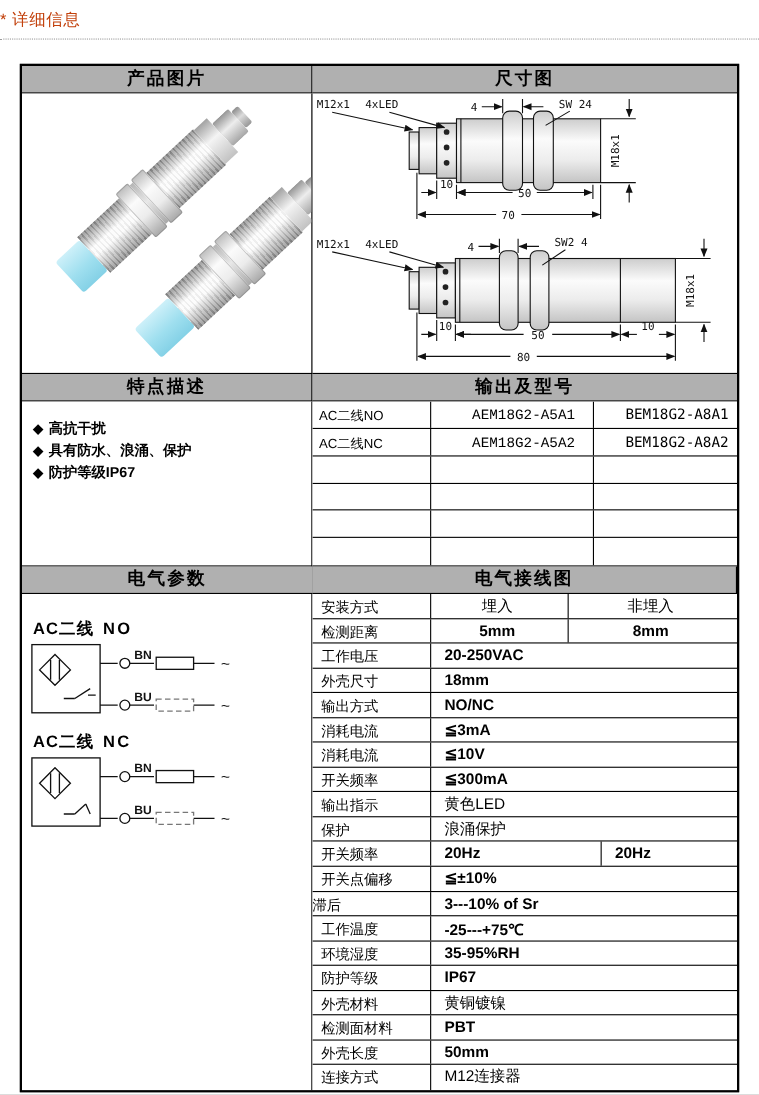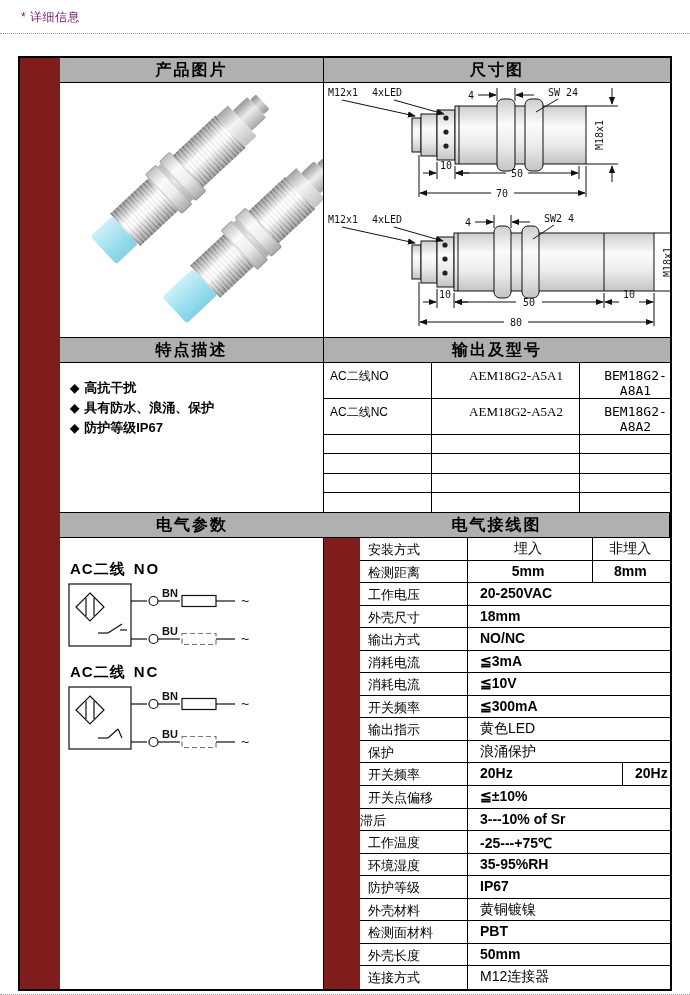--- a/index.html
+++ b/index.html
@@ -4,32 +4,31 @@
 <style>
   * { box-sizing: border-box; margin: 0; padding: 0; }
   html,body { background:#fff; }
   body {
     width: 690px; height: 995px;
     font-family: "Liberation Sans", sans-serif;
     color: #000; position: relative; overflow: hidden;
   }
   :root { --hdr-bg:#b0b0b0; --tip:#9fdfef; --bd:#000; }
 
-  .top-note { padding: 9px 0 0 21px; font-size: 12px; color:#701a75; letter-spacing: .5px; }
+  .top-note { padding: 9px 0 0 0; font-size: 15px; color:#c2410c; letter-spacing: .5px; }
   .dotted { border-bottom: 1px dotted #9a9a9a; margin-top: 7px; }
   .dotted.bottom { margin-top: 3px; }
 
   .sheet {
     margin: 22px 18px 0 18px;
     border: 2px solid var(--bd);
     display: grid;
     grid-template-columns: 264px 1fr;
     grid-template-rows: 25px 255px 25px 150px 25px 451px;
-    background: #7f1d1d;
-    padding-left: 40px;
+    background: #737373;
   }
   .cell { border-bottom: 1px solid var(--bd); overflow: hidden; background:#fff; }
   .cell.last { border-bottom: none; }
   .cell.left { border-right: 1px solid var(--bd); }
   .hcell {
     background: var(--hdr-bg);
     font-weight: bold; font-size: 16px; letter-spacing: 2px;
     text-align: center; line-height: 24px;
   }
 
@@ -66,34 +65,34 @@
   .feat-item { font-size: 13px; font-weight: bold; line-height: 18px; margin-bottom: 2px; white-space: nowrap; }
   .feat-item .bullet { font-size: 12px; margin-right: 5px; }
 
   
   .models-cell { display: grid; grid-template-rows: repeat(6, 1fr); }
   .mrow { display: flex; border-bottom: 1px solid var(--bd); gap: 21px; }
   .mrow:last-child { border-bottom: none; }
   .mc  { padding-top: 5px; overflow: hidden; }
   .mc0 { width: 108px; border-right: 1px solid var(--bd); padding-left: 6px; font-size: 12px; }
   .mc1 { width: 127px; border-right: 1px solid var(--bd); text-align: center;
-         font-family: Liberation Serif, serif; font-size: 13px; }
+         font-family: Liberation Mono, monospace; font-size: 13px; }
   .mc2 { flex: 1; text-align: center; font-family: "DejaVu Sans Mono", monospace; font-size: 13px; }
 
   
   .wiring-cell { padding: 14px 0 0 8px; }
   .wtitle { font-size: 15px; font-weight: bold; margin: 8px 0 4px 2px; letter-spacing: 1px; }
   .wtitle .wtype { margin-left: 8px; letter-spacing: 2px; }
   .wsvg { display: block; }
   .wsvg .wire { stroke:#111; stroke-width:1.2; fill:none; }
   .wsvg .lbl  { font: bold 11px "Liberation Sans", sans-serif; fill:#111; }
   .wsvg .tld  { font: 14px "Liberation Sans", sans-serif; fill:#111; }
 
   
-  .params-cell { display: grid; grid-template-rows: repeat(20, 1fr); margin-left: 36px; }
+  .params-cell { display: grid; grid-template-rows: repeat(20, 1fr); }
   .prow { display: flex; border-bottom: 1px solid var(--bd); align-items: stretch; }
   .prow:last-child { border-bottom: none; }
   .plabel { width: 108px; border-right: 1px solid var(--bd);
             font-size: 13px; padding: 3px 2px 0 8px; white-space: nowrap; overflow: hidden; }
   .plabel.flush { padding-left: 0; }
   .pval { flex: 1; font-size: 14px; padding: 2px 4px 0 12px; white-space: nowrap; overflow: hidden; }
   .pval.bold { font-weight: bold; }
   .pval.center { text-align: center; padding-left: 0; }
   .pval.v1 { flex: none; width: 125px; border-right: 1px solid var(--bd); }
   .pval.v1.wide { width: 155px; }

